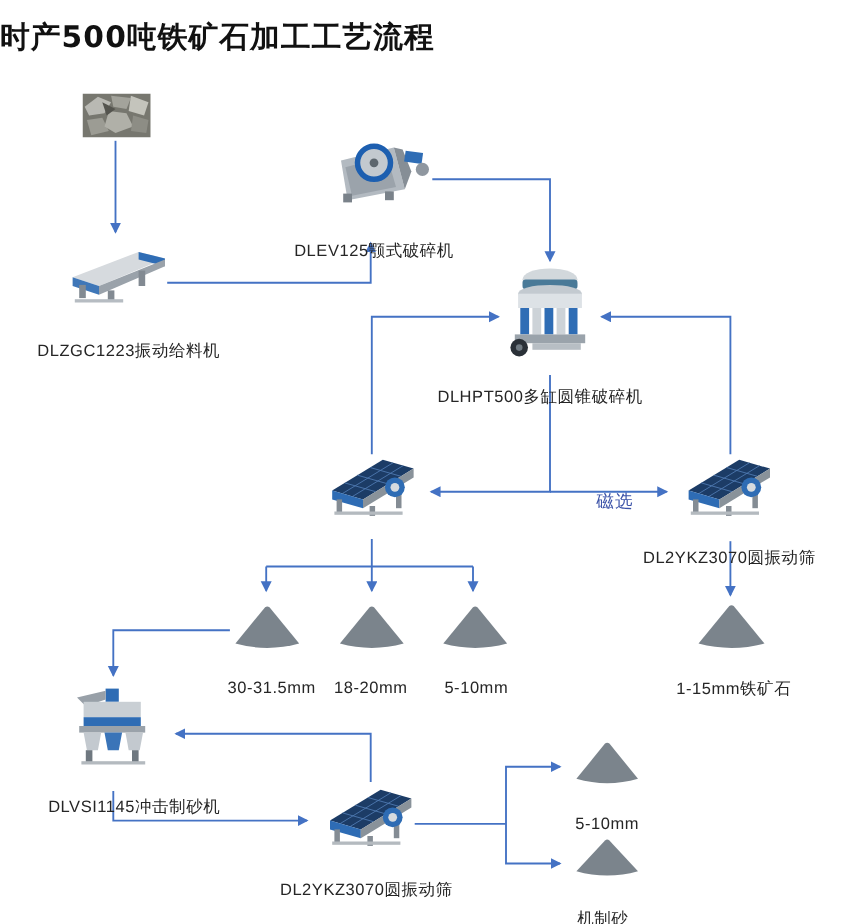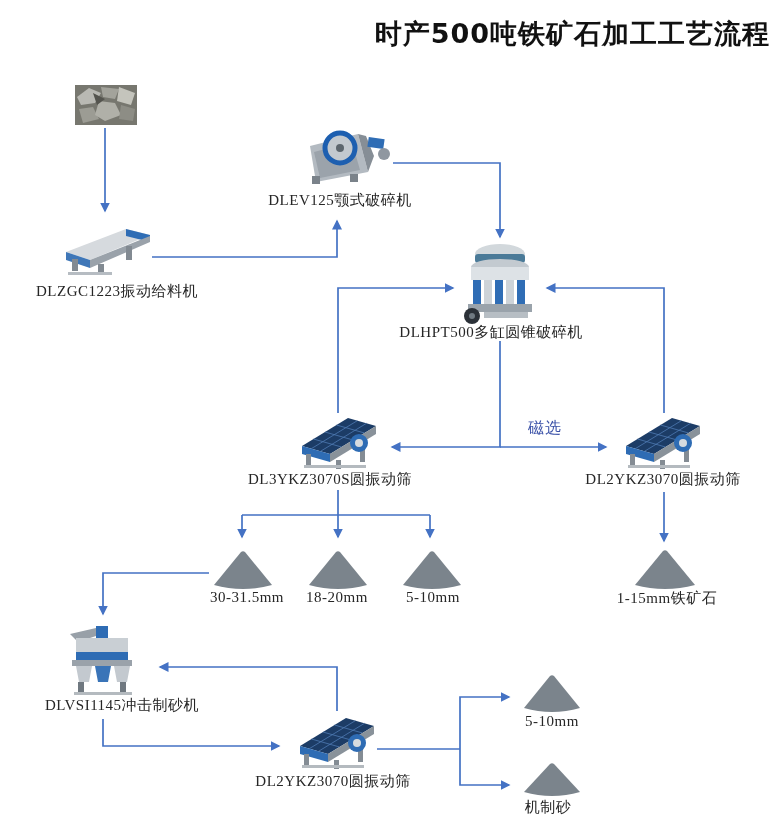--- a/index.html
+++ b/index.html
@@ -8,28 +8,29 @@
     --pile:#7B848C;
     --label:#262626;
   }
   html,body{margin:0;padding:0;background:#ffffff;}
   #canvas{
     position:relative;width:770px;height:840px;margin:0 auto;
     background:#ffffff;overflow:hidden;
     font-family:"DejaVu Sans",sans-serif;
   }
   .title{
-    position:absolute;left:0;top:16px;width:770px;text-align:right;
+    position:absolute;left:0;top:16px;width:770px;text-align:left;
     font-size:27px;font-weight:bold;color:#111;letter-spacing:1px;
     font-family:"DejaVu Sans",sans-serif;
   }
   .lbl{
     position:absolute;transform:translateX(-50%);white-space:nowrap;
     font-size:15px;color:var(--label);letter-spacing:.5px;
-    font-family:Liberation Serif, serif;
+    font-family:Liberation Sans, sans-serif;
+    margin-top:28px;
   }
   .lbl.magnetic{color:var(--magnetic);font-size:16px;letter-spacing:1px;}
   .icon{position:absolute;}
   #arrows{position:absolute;left:0;top:0;}
   #arrows .arrow{fill:none;stroke:var(--accent);stroke-width:1.7;}
   #arrows marker path{fill:var(--accent);stroke:none;}
   #arrows .pile{fill:var(--pile);stroke:none;}
   .mesh{stroke:#4e7ab2;stroke-width:.8;}
 </style>
 </head>
@@ -167,23 +168,22 @@
     <polygon points="33,42 49,42 46,58 36,58" fill="#3a74b8"></polygon>
     <polygon points="52,42 68,42 65,58 55,58" fill="#c3c9cf"></polygon>
     <rect x="16" y="58" width="6" height="12" fill="#6f7880"></rect>
     <rect x="58" y="58" width="6" height="12" fill="#6f7880"></rect>
     <rect x="12" y="68" width="58" height="3" fill="#b4babf"></rect>
   </svg>
 
   <div class="lbl" style="left:117px;top:282px">DLZGC1223振动给料机</div>
   <div class="lbl" style="left:340px;top:191px">DLEV125颚式破碎机</div>
   <div class="lbl" style="left:491px;top:323px">DLHPT500多缸圆锥破碎机</div>
-  <div class="lbl" style="left:330px;top:470px">DL3YKZ3070S圆振动筛</div>
   <div class="lbl" style="left:663px;top:470px">DL2YKZ3070圆振动筛</div>
-  <div class="lbl magnetic" style="left:545px;top:418px">磁选</div>
+  <div class="lbl magnetic" style="left:559px;top:418px">磁选</div>
   <div class="lbl" style="left:247px;top:589px">30-31.5mm</div>
   <div class="lbl" style="left:337px;top:589px">18-20mm</div>
   <div class="lbl" style="left:433px;top:589px">5-10mm</div>
   <div class="lbl" style="left:667px;top:589px">1-15mm铁矿石</div>
   <div class="lbl" style="left:122px;top:696px">DLVSI1145冲击制砂机</div>
   <div class="lbl" style="left:333px;top:772px">DL2YKZ3070圆振动筛</div>
   <div class="lbl" style="left:552px;top:713px">5-10mm</div>
   <div class="lbl" style="left:548px;top:798px">机制砂</div>
 
 </div>

